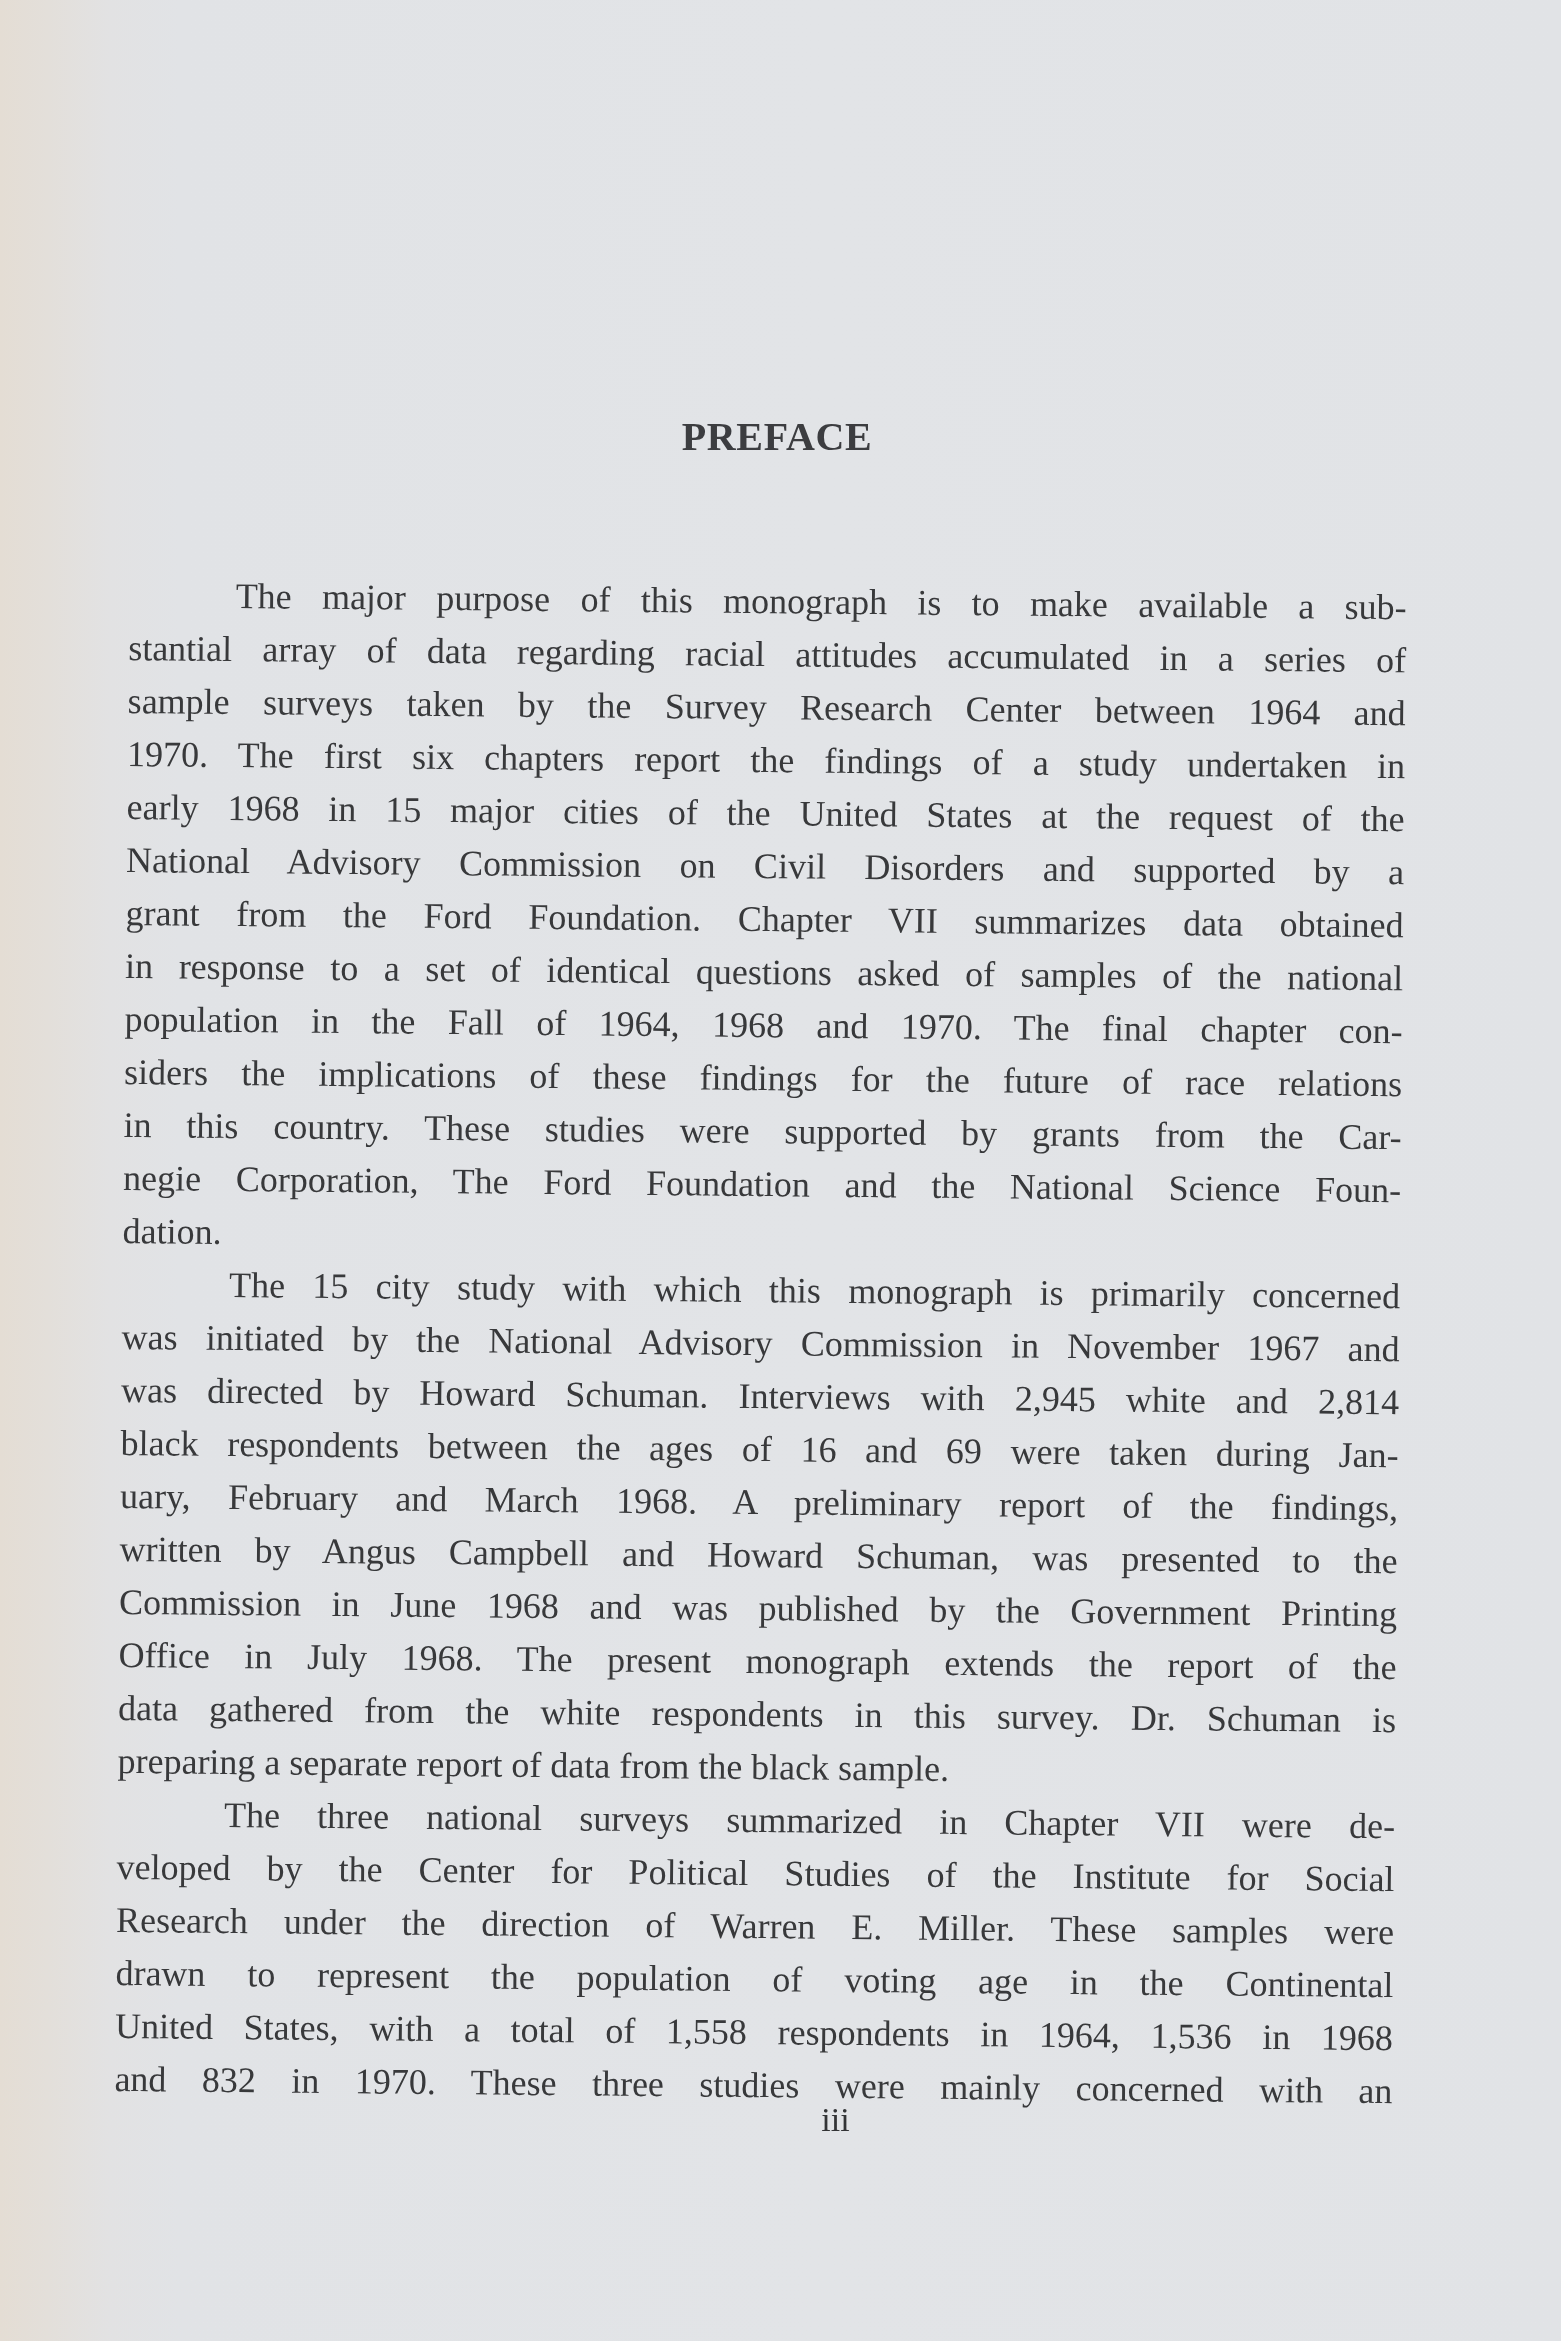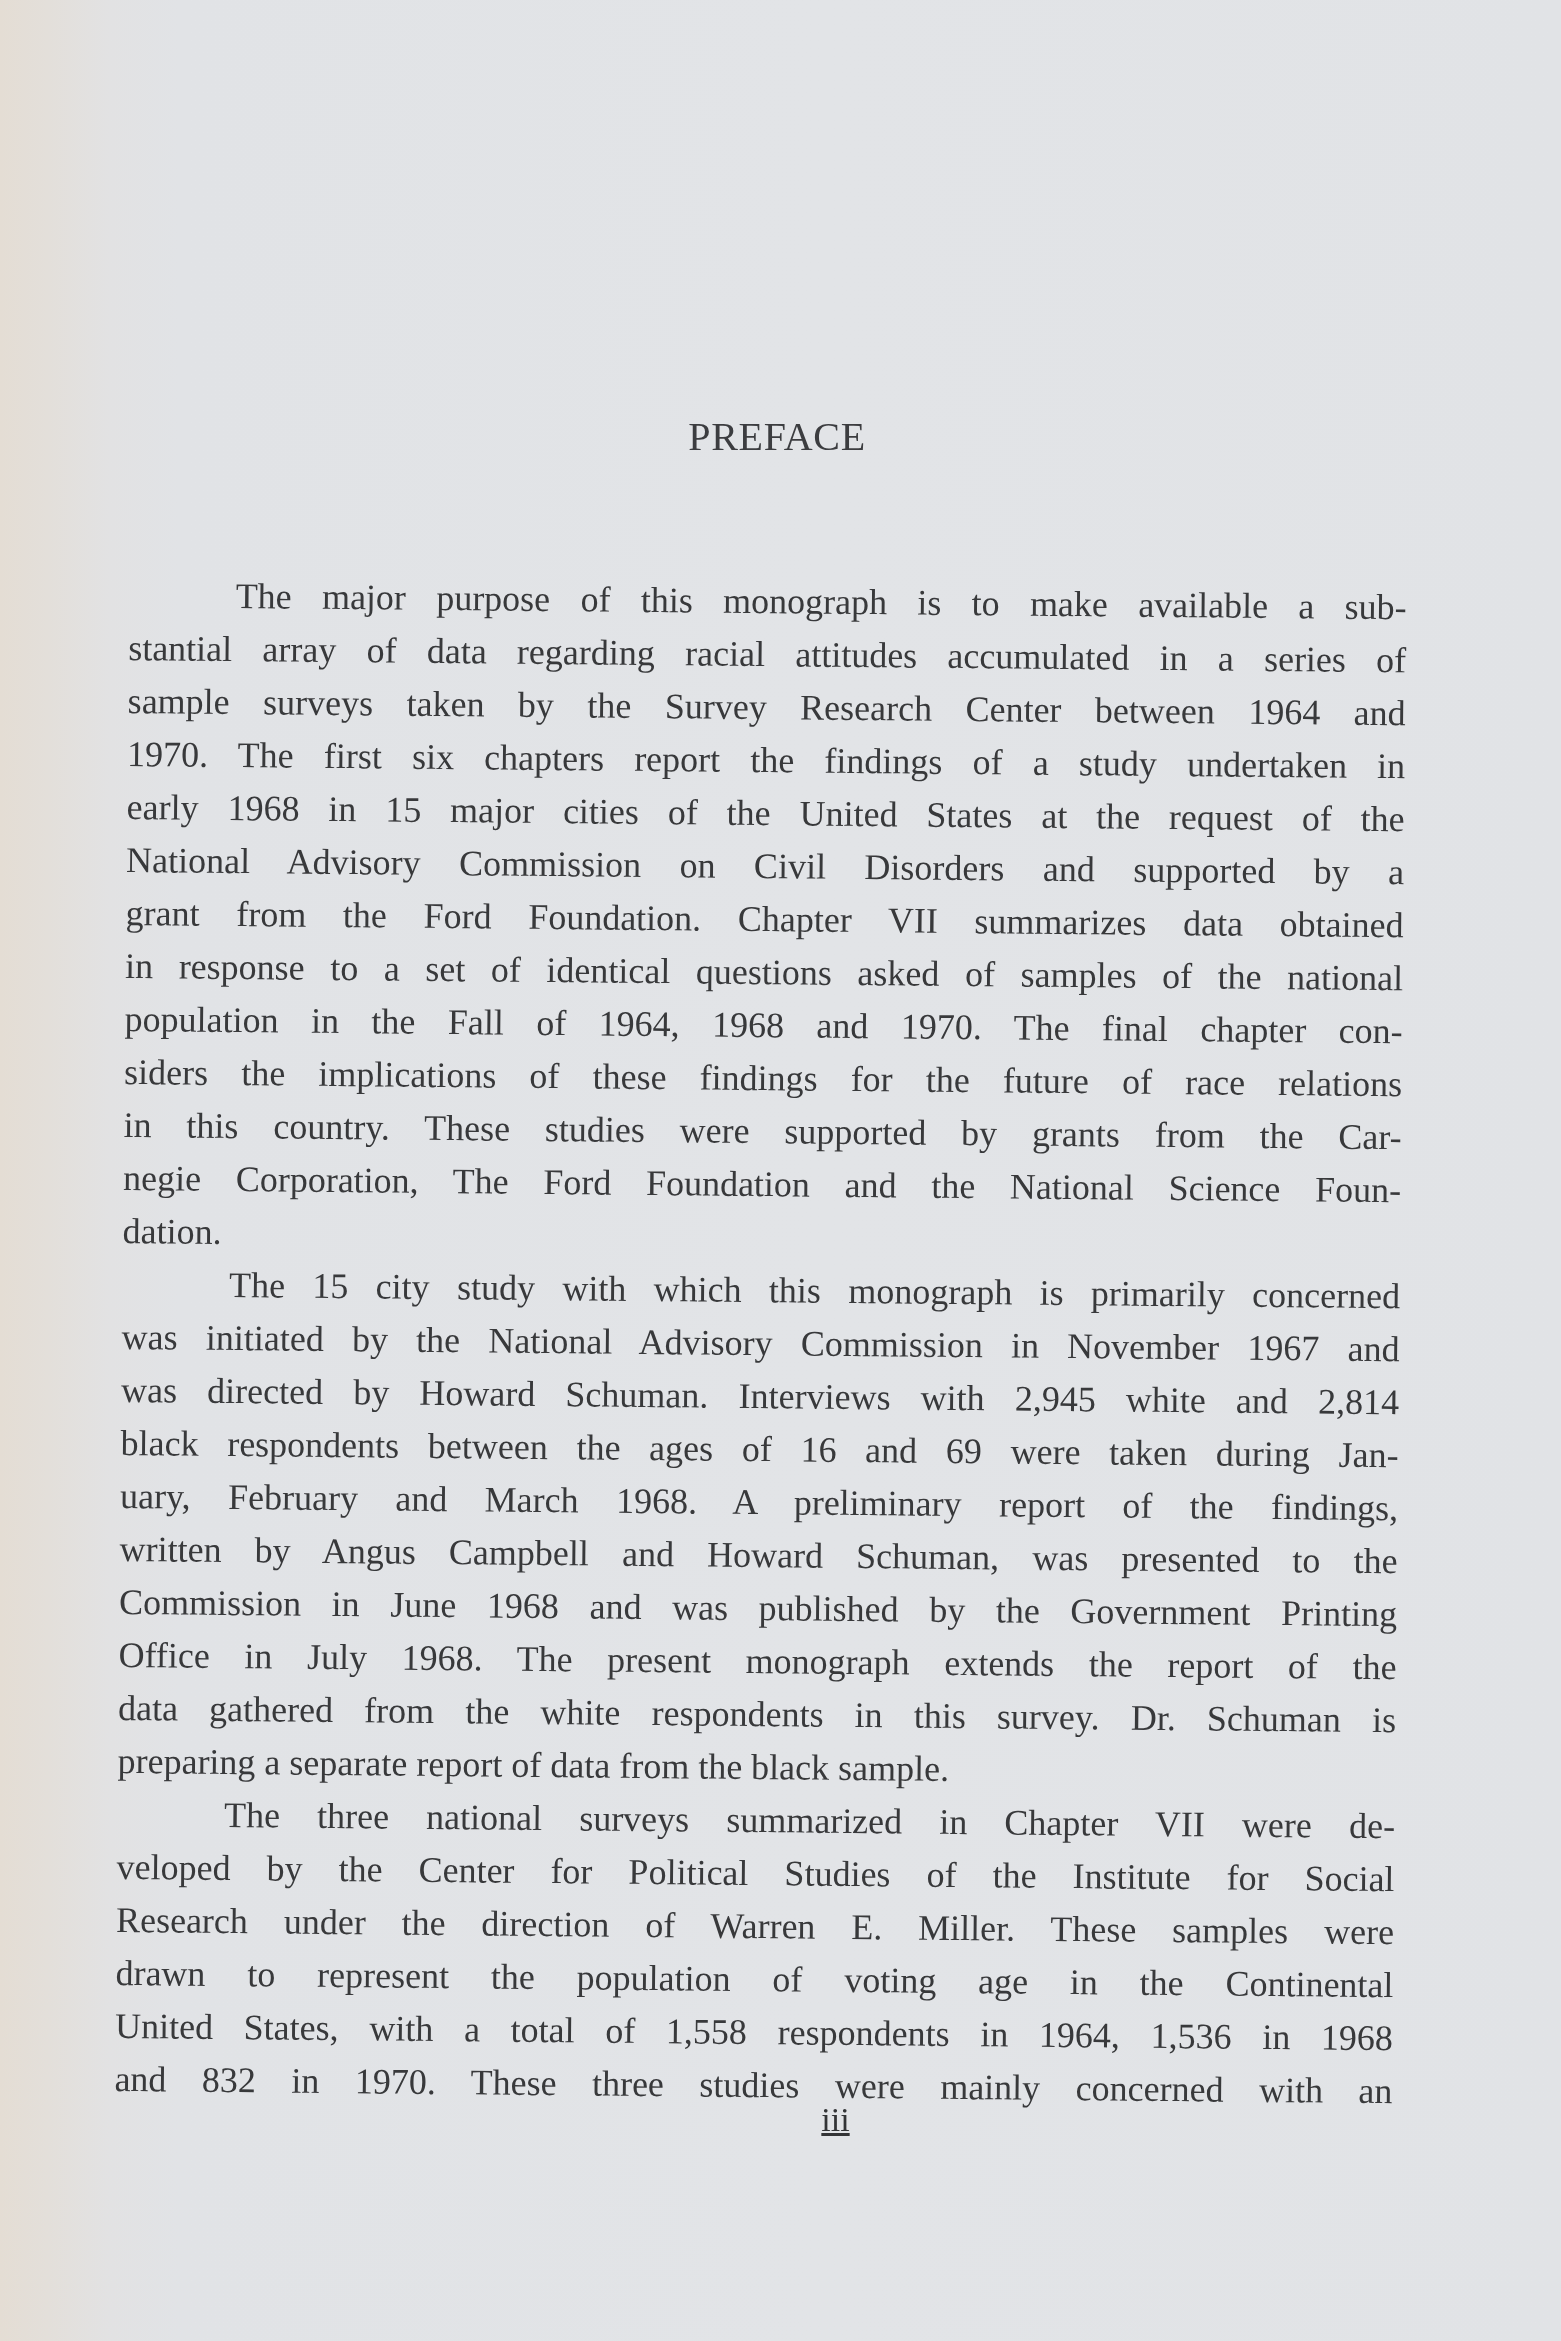--- a/index.html
+++ b/index.html
@@ -21,21 +21,21 @@
       width: 1561px;
       height: 2342px;
     }
     .heading {
       position: absolute;
       left: 0;
       width: 1561px;
       top: 413px;
       text-align: center;
       font-size: 40px;
-      font-weight: normal;
+      font-weight: bold;
       letter-spacing: 0.7px;
       color: #3c3d40;
       text-indent: -6.9px;
     }
     .body-text {
       position: absolute;
       left: 129px;
       top: 569px;
       width: 1278px;
       font-size: 36px;
@@ -58,21 +58,20 @@
     }
     .page-number {
       position: absolute;
       left: 0;
       width: 1561px;
       top: 2101px;
       text-align: center;
       font-size: 34px;
       color: #333436;
       text-indent: 110px;
-      text-decoration: underline;
     }
   </style>
 </head>
 <body>
 
 <div class="page">
 
   <div class="heading">PREFACE</div>
 
   <div class="body-text">

